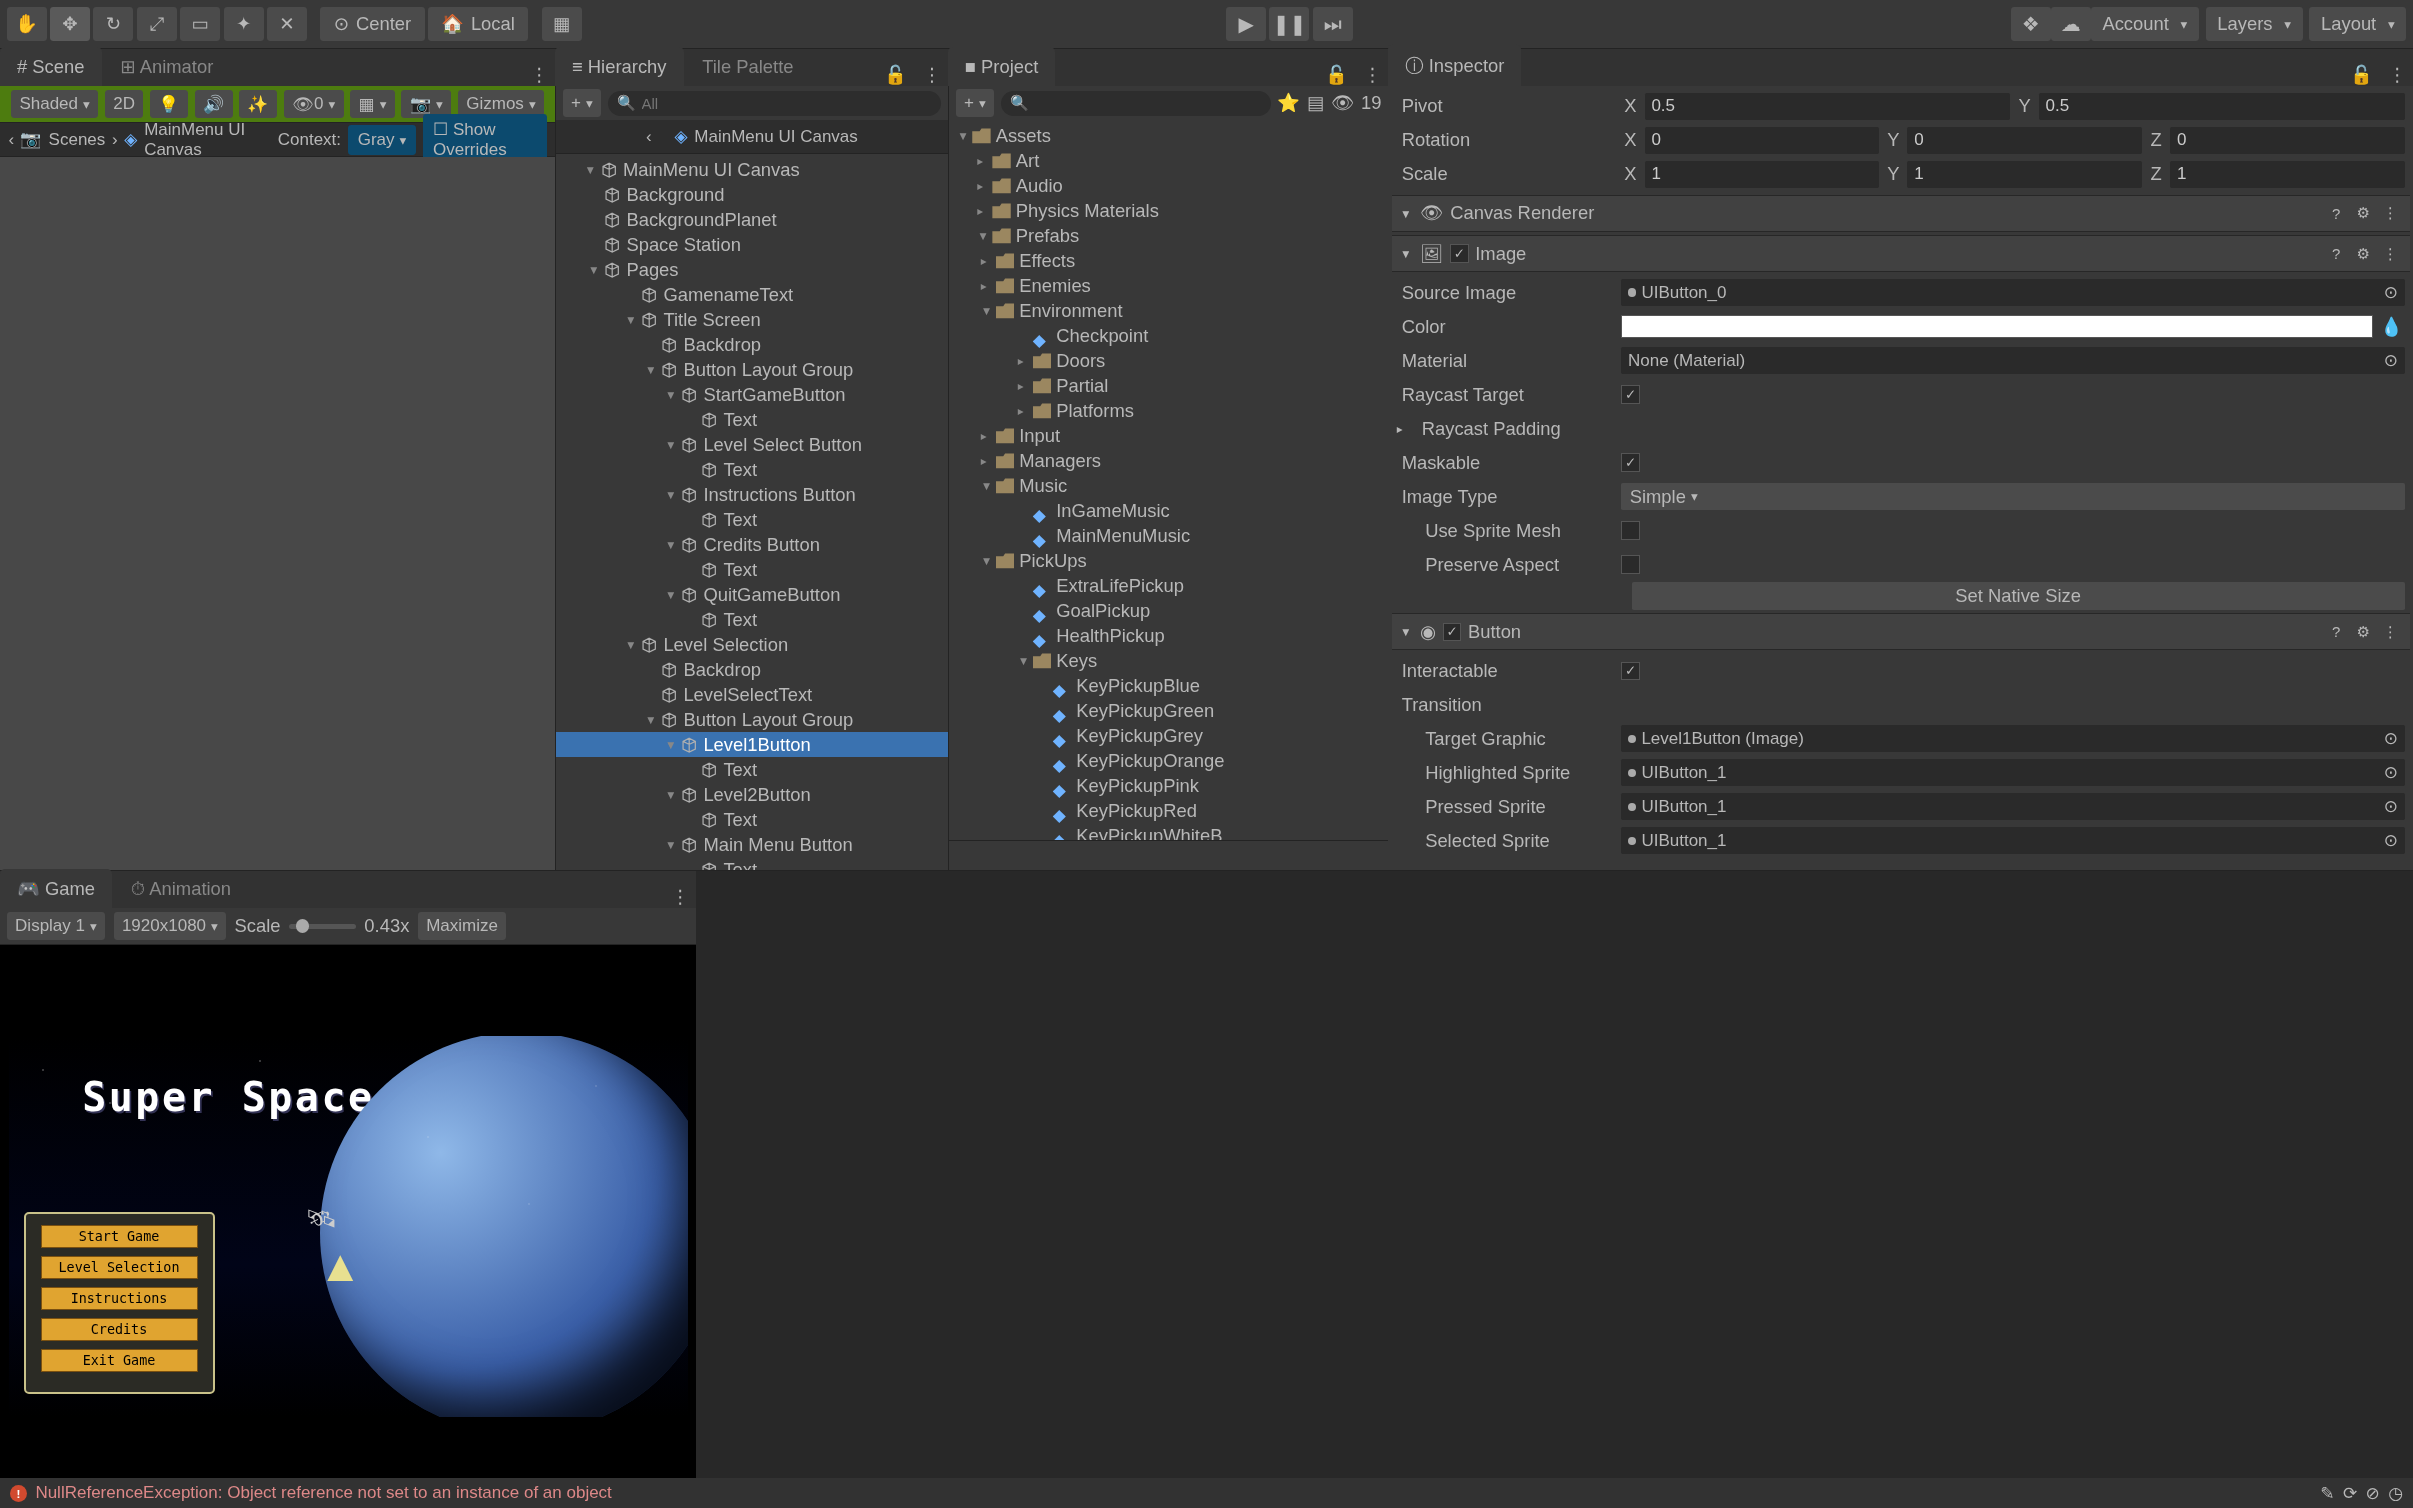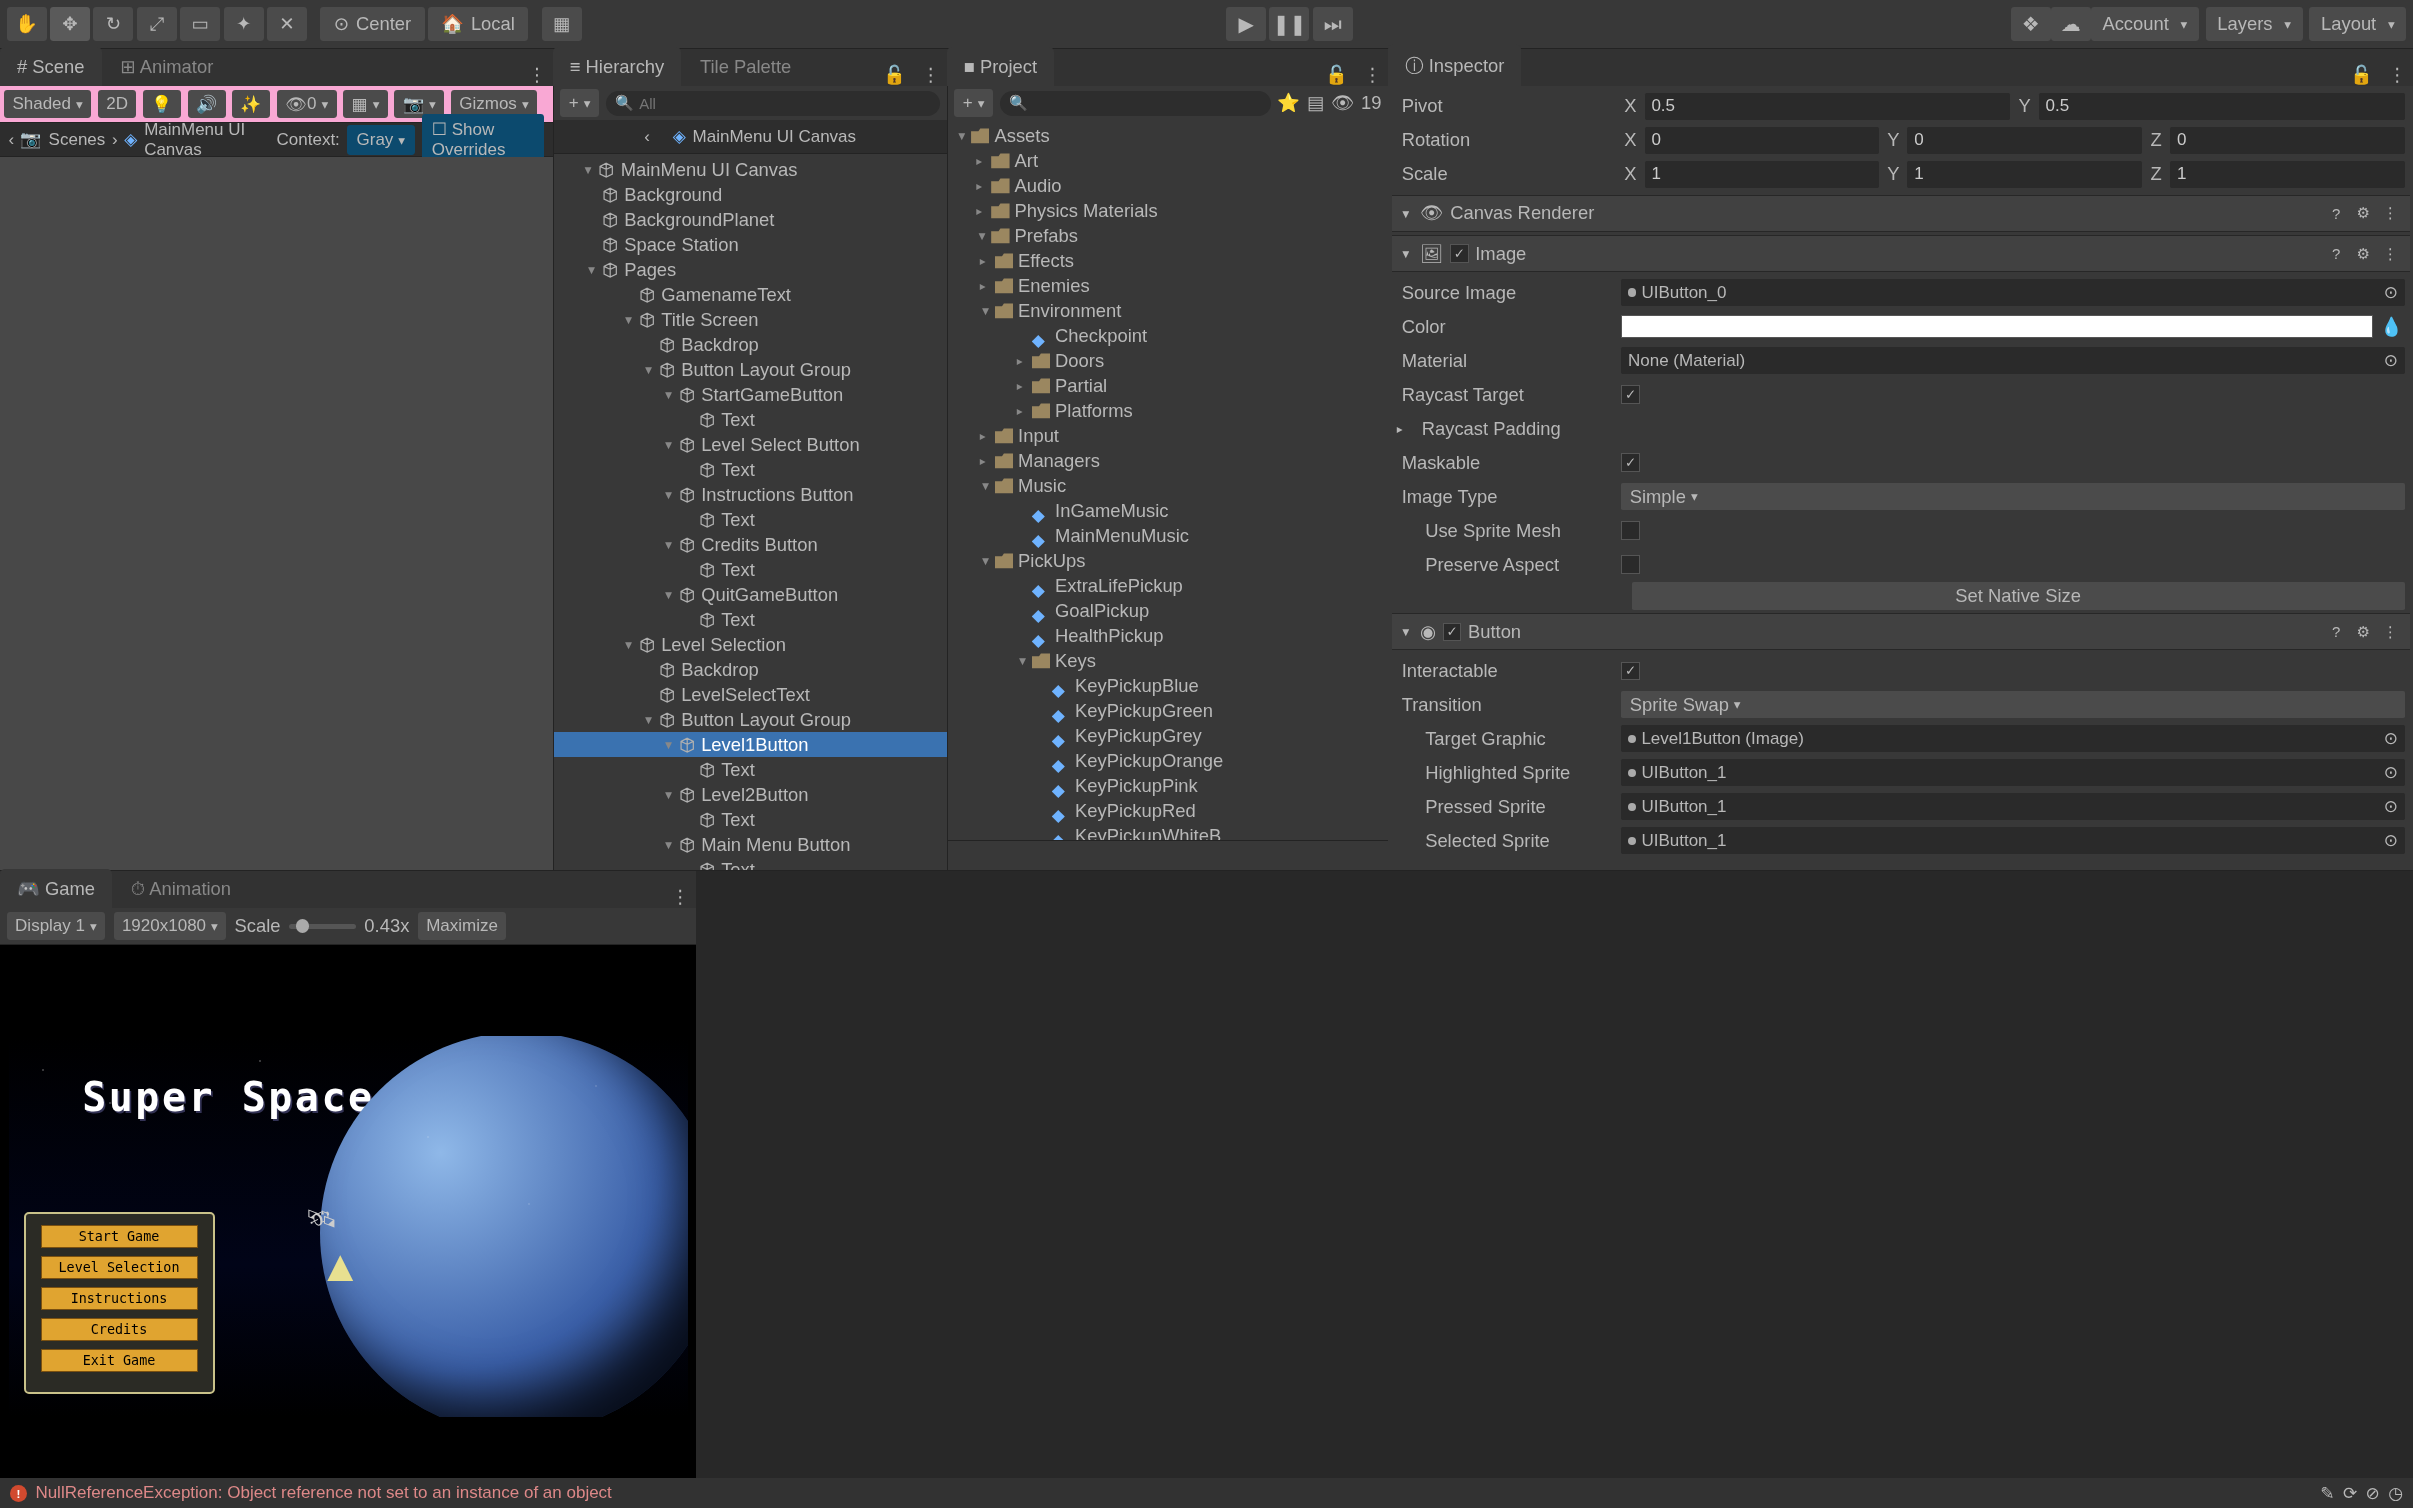--- a/index.html
+++ b/index.html
@@ -18,21 +18,21 @@
   .col-hier  { width: 496px; display: flex; flex-direction: column; }
   .col-proj  { width: 556px; display: flex; flex-direction: column; justify-content: space-between; }
   .col-insp  { flex: 1; display: flex; flex-direction: column; }
 
   .tabbar { height: 37px; display: flex; align-items: flex-end; background: #323232; }
   .tab { padding: 8.4px 17px; font-size: 18.4px; background: #383838; border-radius: 5px 5px 0 0; margin-right: 1.7px; }
   .tab.inactive { background: transparent; color: #888; }
   .tabfill { flex:1 }
   .panel-body { flex:1; background: #383838; overflow: hidden; border-left:0.8px solid #232323; }
 
-  .scene-toolbar { height: 37px; display:flex; align-items:center; padding:0 4px; gap:6.7px; background:#f9a8d4; border-bottom:0.8px solid #232323; }
+  .scene-toolbar { height: 37px; display:flex; align-items:center; padding:0 11px; gap:6.7px; background:#4d7c0f; border-bottom:0.8px solid #232323; }
   .mini { height:28.5px; background:#4b4b4b; border-radius:3.4px; padding:0 8.4px; display:flex; align-items:center; font-size:17px; }
   .scene-view { flex:1; background:#484848; }
   .breadcrumb { height:34px; padding:0 8.4px; display:flex; align-items:center; gap:6.7px; font-size:17px; background:#2d2d2d; border-bottom:0.8px solid #232323;}
   .breadcrumb .boxed { background:#0c4a6e; padding:5px 10px; border-radius:3.4px; }
 
   .hier-toolbar { height:34px; display:flex; align-items:center; padding:0 6.7px; gap:6.7px; background:#383838; }
   .search { flex:1; height:25px; background:#2d2d2d; border-radius:12.6px; padding:0 10px; font-size:15px; display:flex; align-items:center; gap:5px; }
   .search input { background:transparent; border:none; color:#999; font-size:15px; outline:none; width:100%; }
 
   .tree { font-size:18.4px; line-height:25px; padding:3.4px 0 34px 0; overflow-y:auto; background:#383838; }
@@ -730,23 +730,20 @@
             <span>?</span>
             <span>⚙</span>
             <span>⋮</span>
           </div></div>
       <div class="field-row">
           <span class="field-label">Interactable</span>
           <div class="check">✓</div>
         </div>
       <div class="field-row">
           <span class="field-label">Transition</span>
-          <div class="dd-field chev">
-            <span>Sprite Swap</span>
-          </div>
         </div>
       <div class="field-row">
           <span class="field-label" style="padding-left:28.5px">Target Graphic</span>
           <div class="obj-field">
             <span class="dot"></span>
             <span>Level1Button (Image)</span>
             <span style="margin-left:auto">⊙</span>
           </div>
         </div>
       <div class="field-row">

